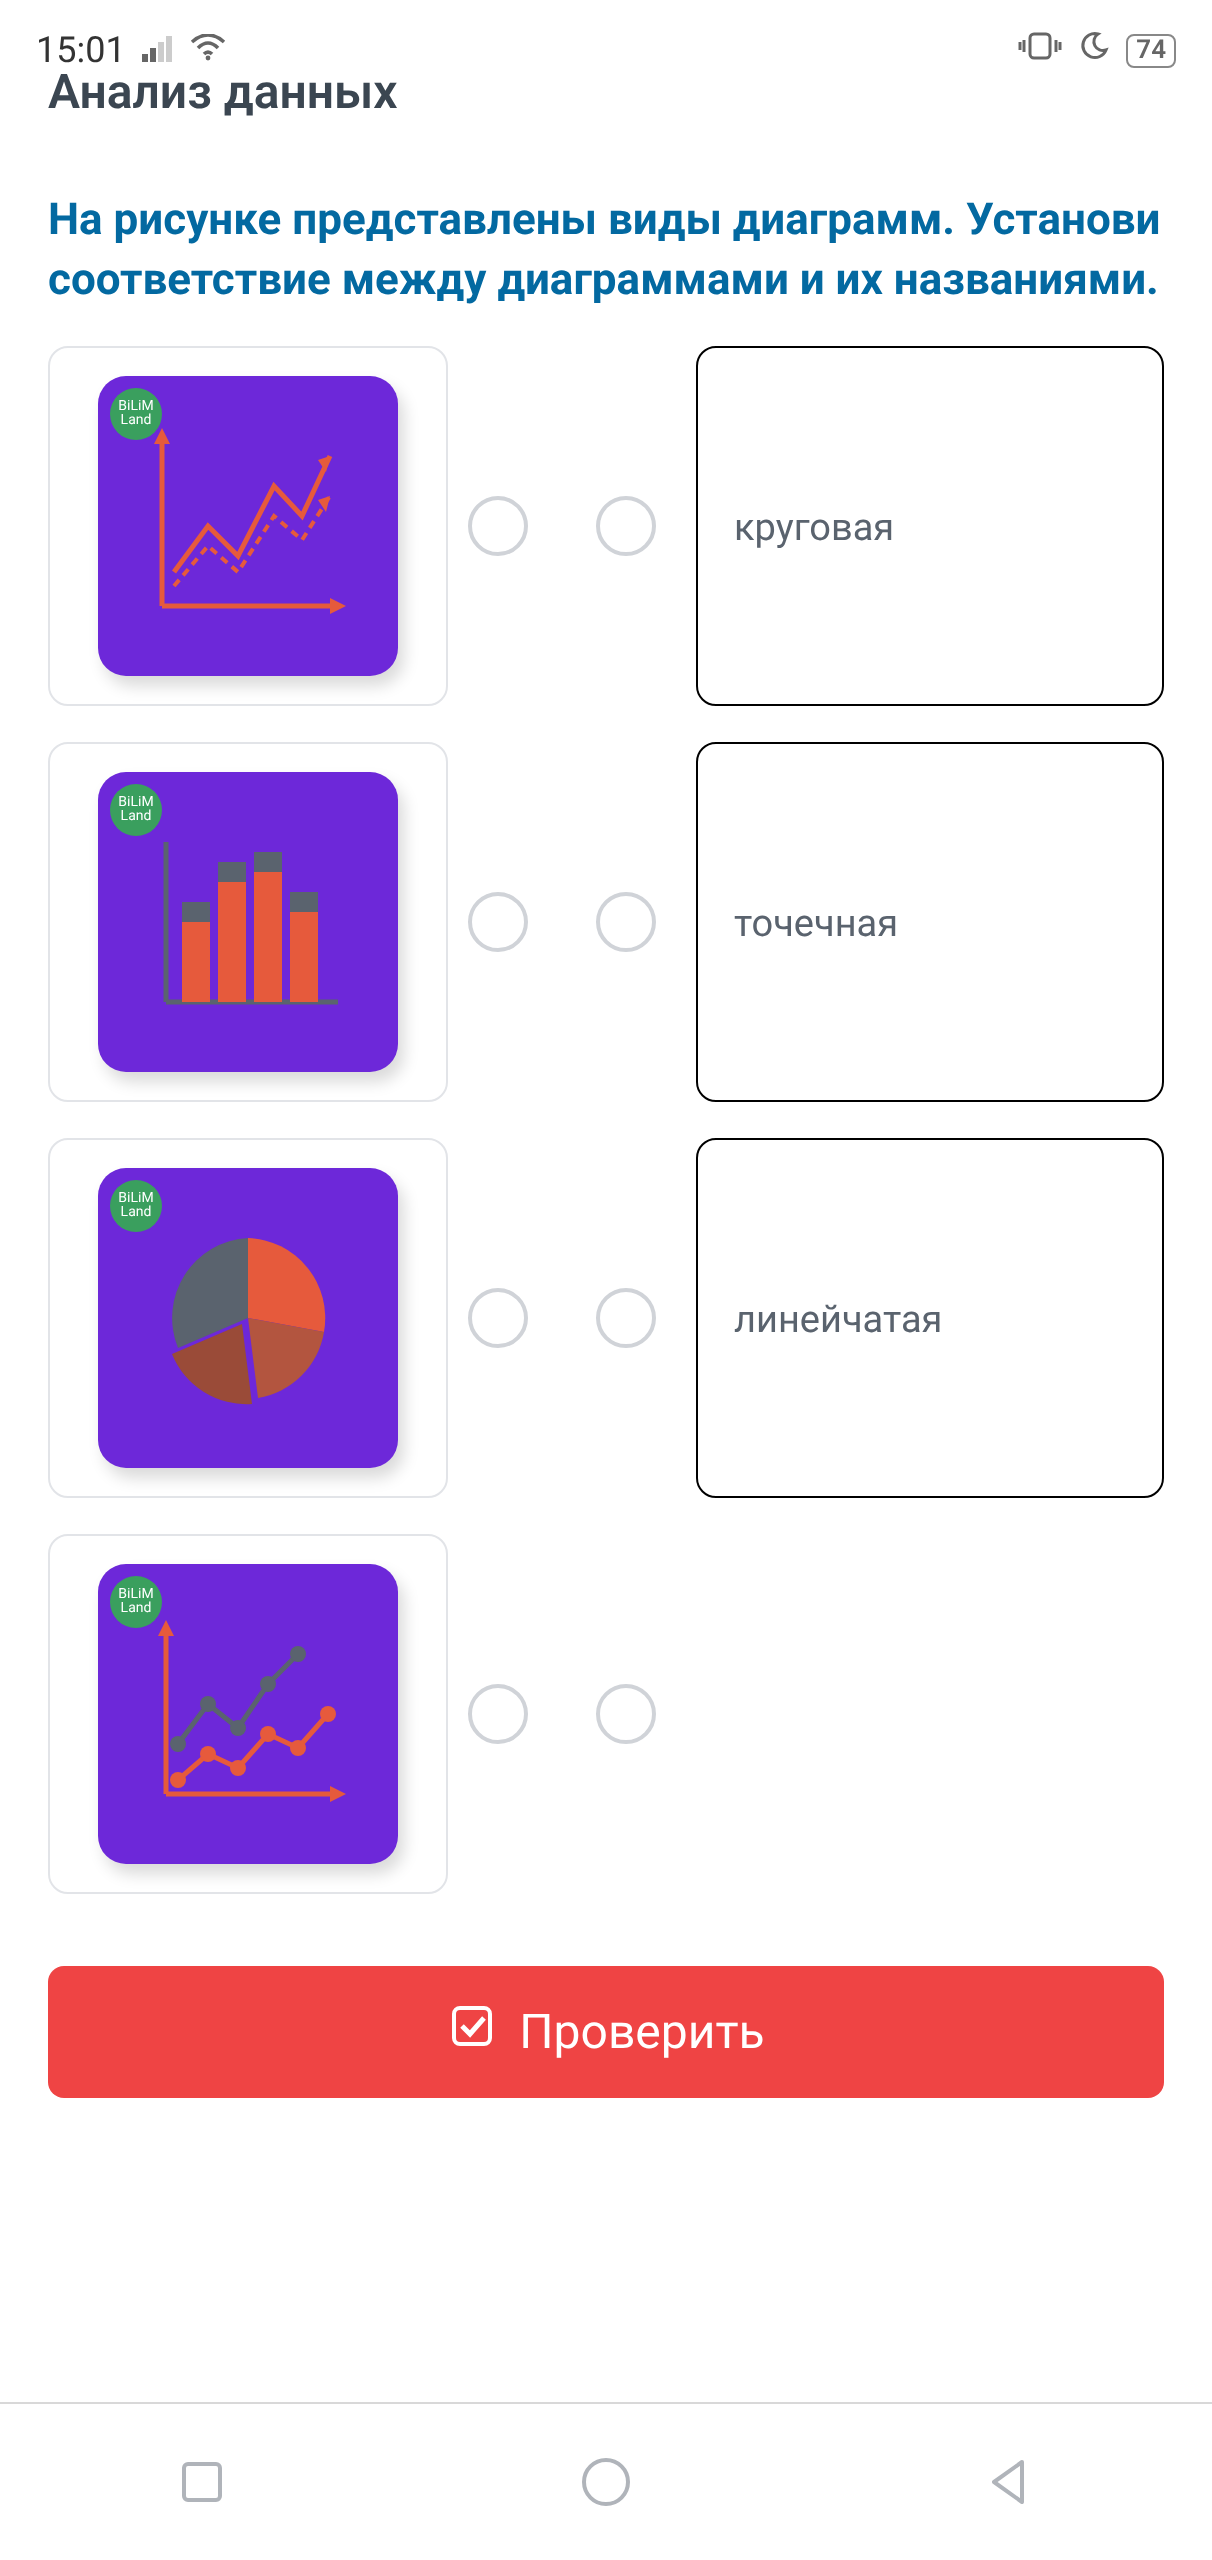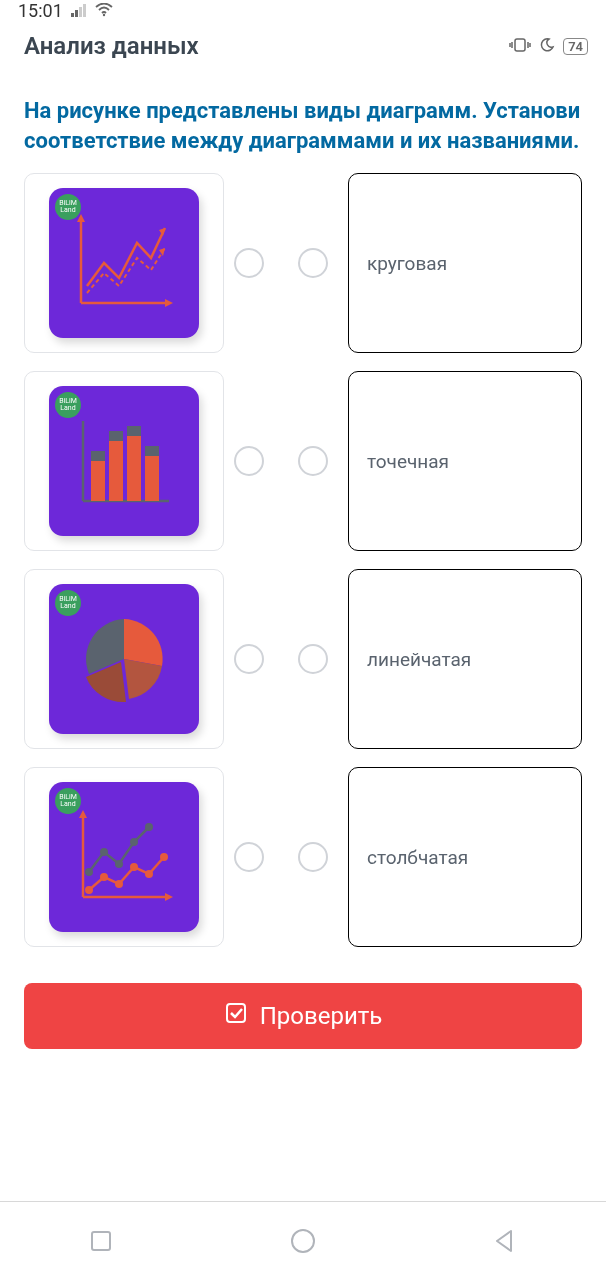--- a/index.html
+++ b/index.html
@@ -9,21 +9,21 @@
     background: #ffffff;
     font-family: -apple-system, BlinkMacSystemFont, "Segoe UI", Roboto, Arial, sans-serif;
     color: #3b4651;
     position: relative;
     overflow: hidden;
   }
   .status-bar {
     height: 36px;
     display: flex;
     justify-content: space-between;
-    align-items: flex-start;
+    align-items: flex-end;
     padding: 0 18px;
     font-size: 18px;
     color: #333;
   }
   .status-left { display: flex; align-items: center; gap: 8px; }
   .status-right { display: flex; align-items: center; gap: 8px; margin-top: 36px; }
   .battery-box {
     border: 1.5px solid #888;
     border-radius: 4px;
     padding: 0 4px;
@@ -279,23 +279,20 @@
             <circle cx="35" cy="75" r="4" fill="#e65a3c"></circle>
             <circle cx="50" cy="82" r="4" fill="#e65a3c"></circle>
             <circle cx="65" cy="65" r="4" fill="#e65a3c"></circle>
             <circle cx="80" cy="72" r="4" fill="#e65a3c"></circle>
             <circle cx="95" cy="55" r="4" fill="#e65a3c"></circle>
         </svg>
       </div>
     </div>
     <div class="radio"></div>
     <div class="radio"></div>
-    <div class="label-card">
-      <span>столбчатая</span>
-    </div>
   </div>
 
 </div>
 
 <div class="check-btn">
   <span>
     <svg width="24" height="24" viewBox="0 0 24 24">
         <rect x="3" y="3" width="18" height="18" rx="3" stroke="#fff" stroke-width="2" fill="none"></rect>
         <polyline points="7,12 11,16 18,8" stroke="#fff" stroke-width="2.5" fill="none"></polyline>
       </svg>

